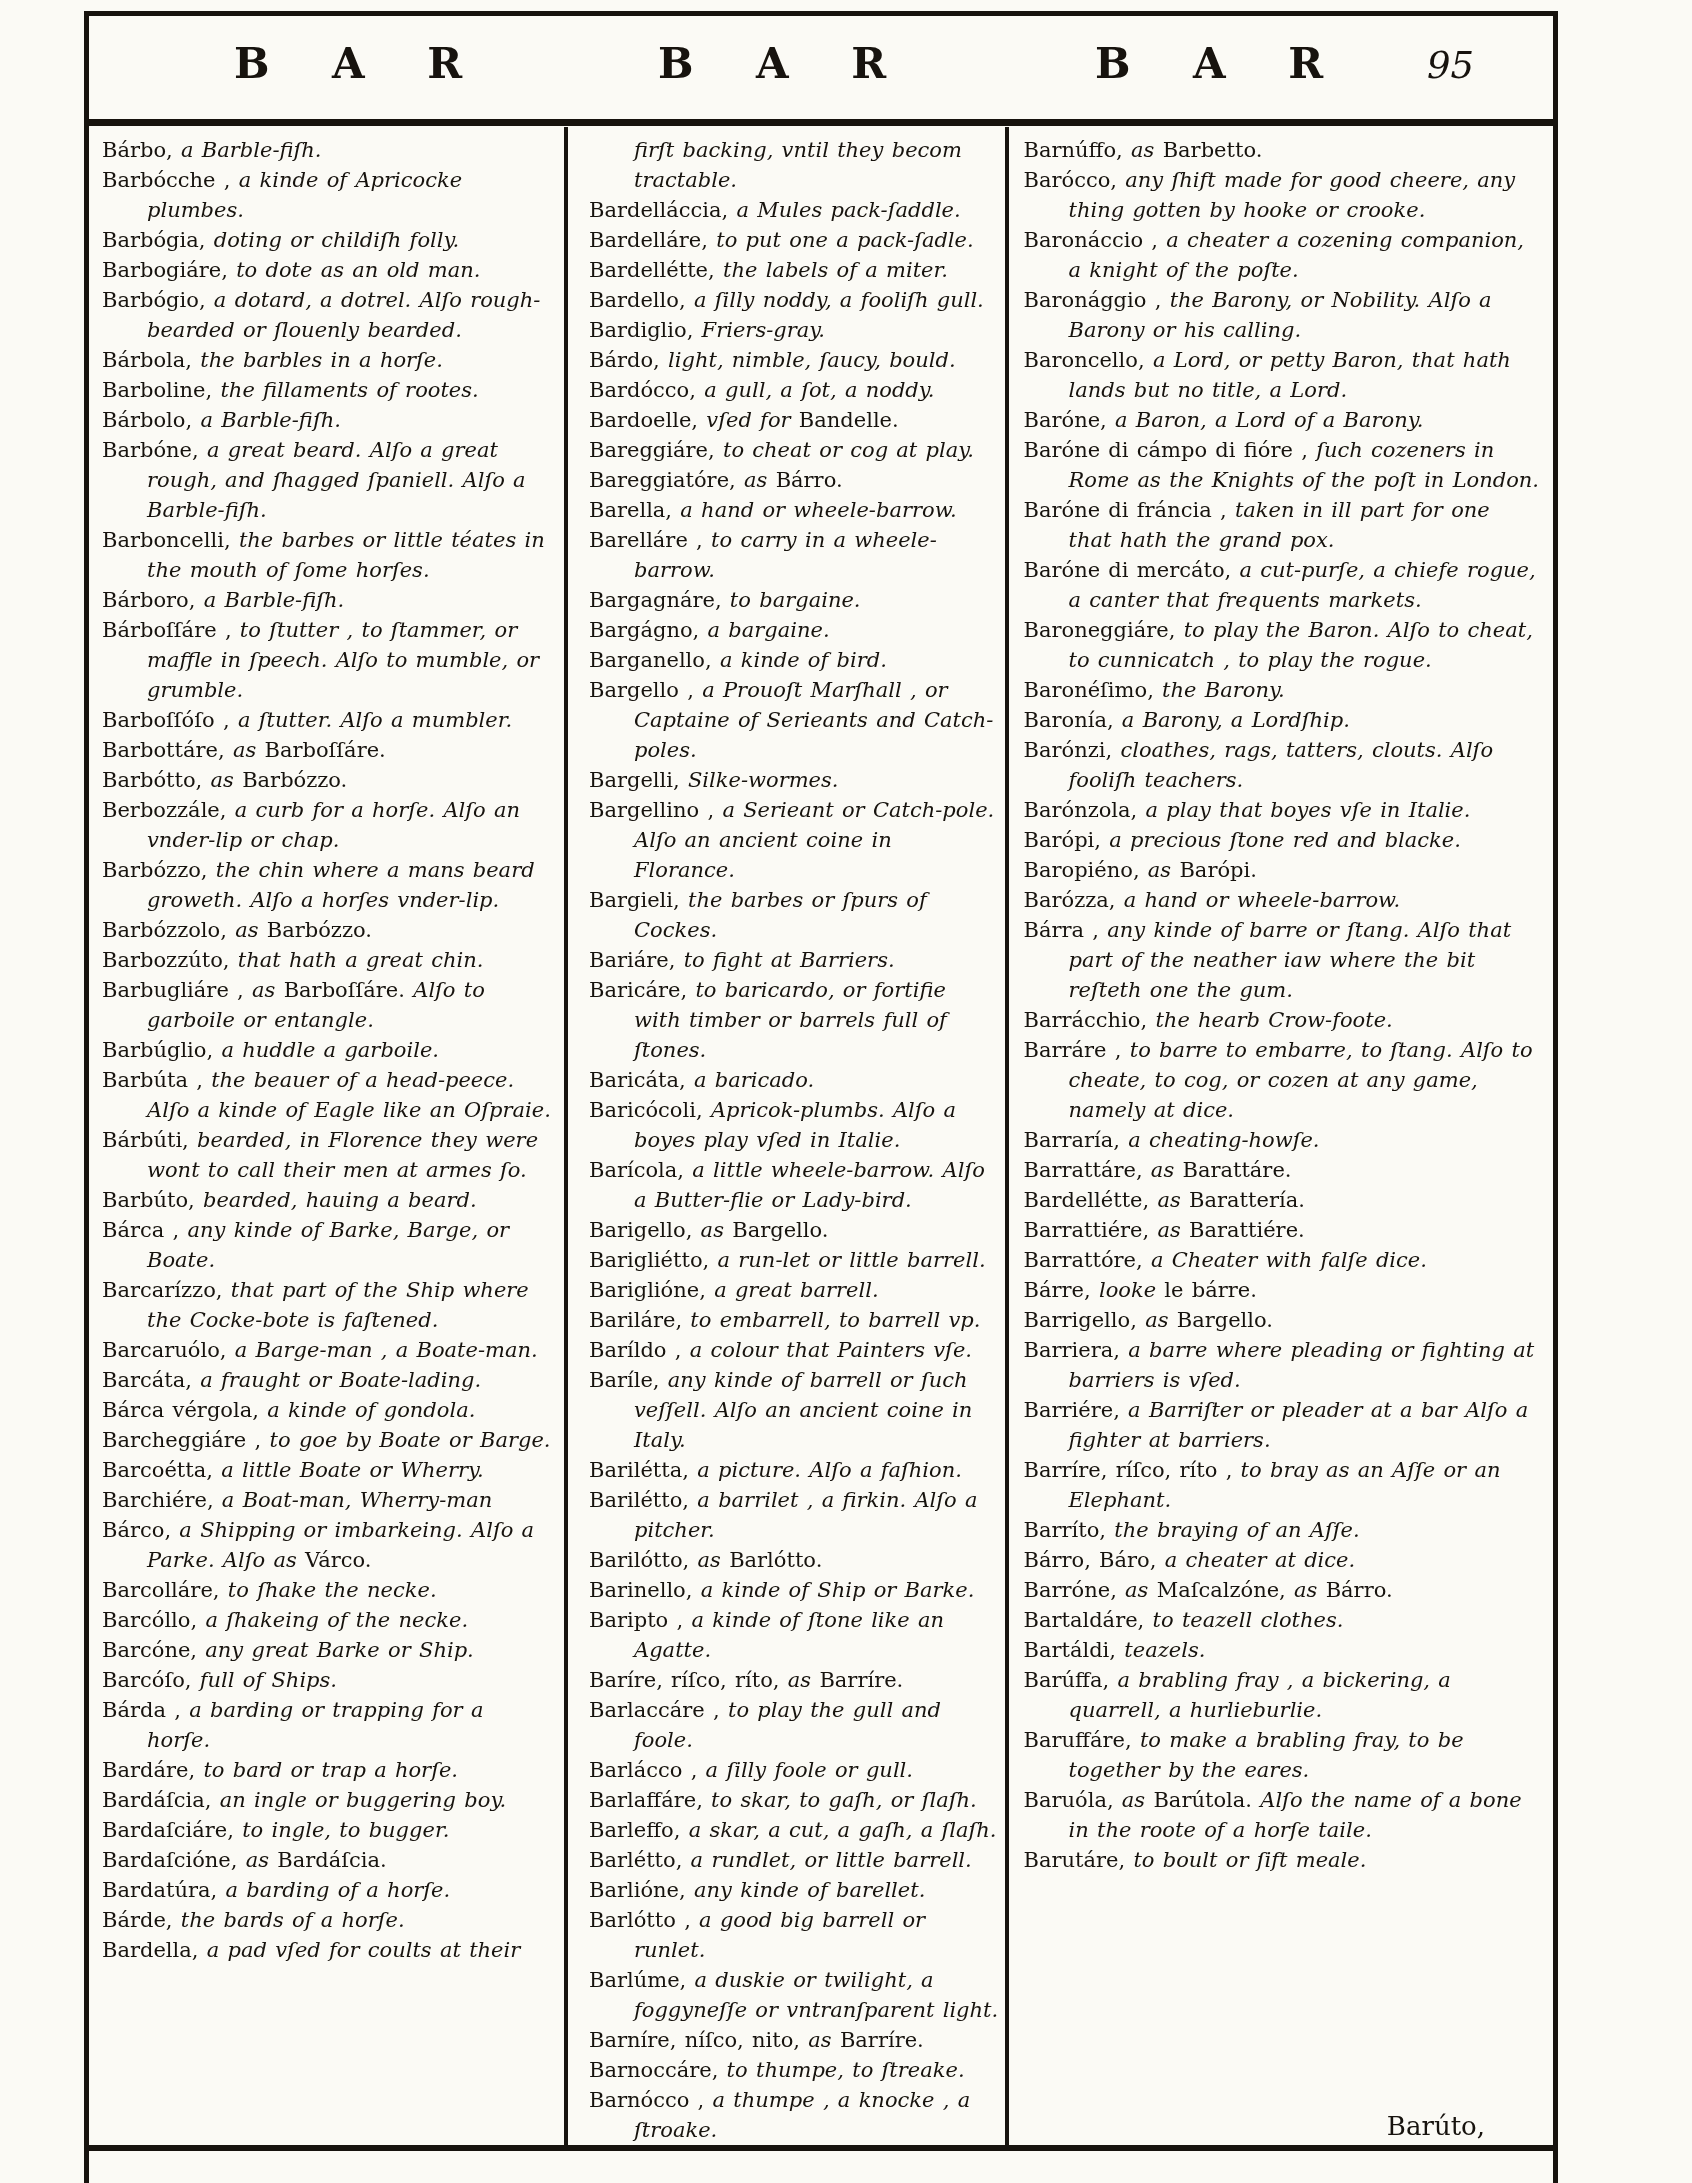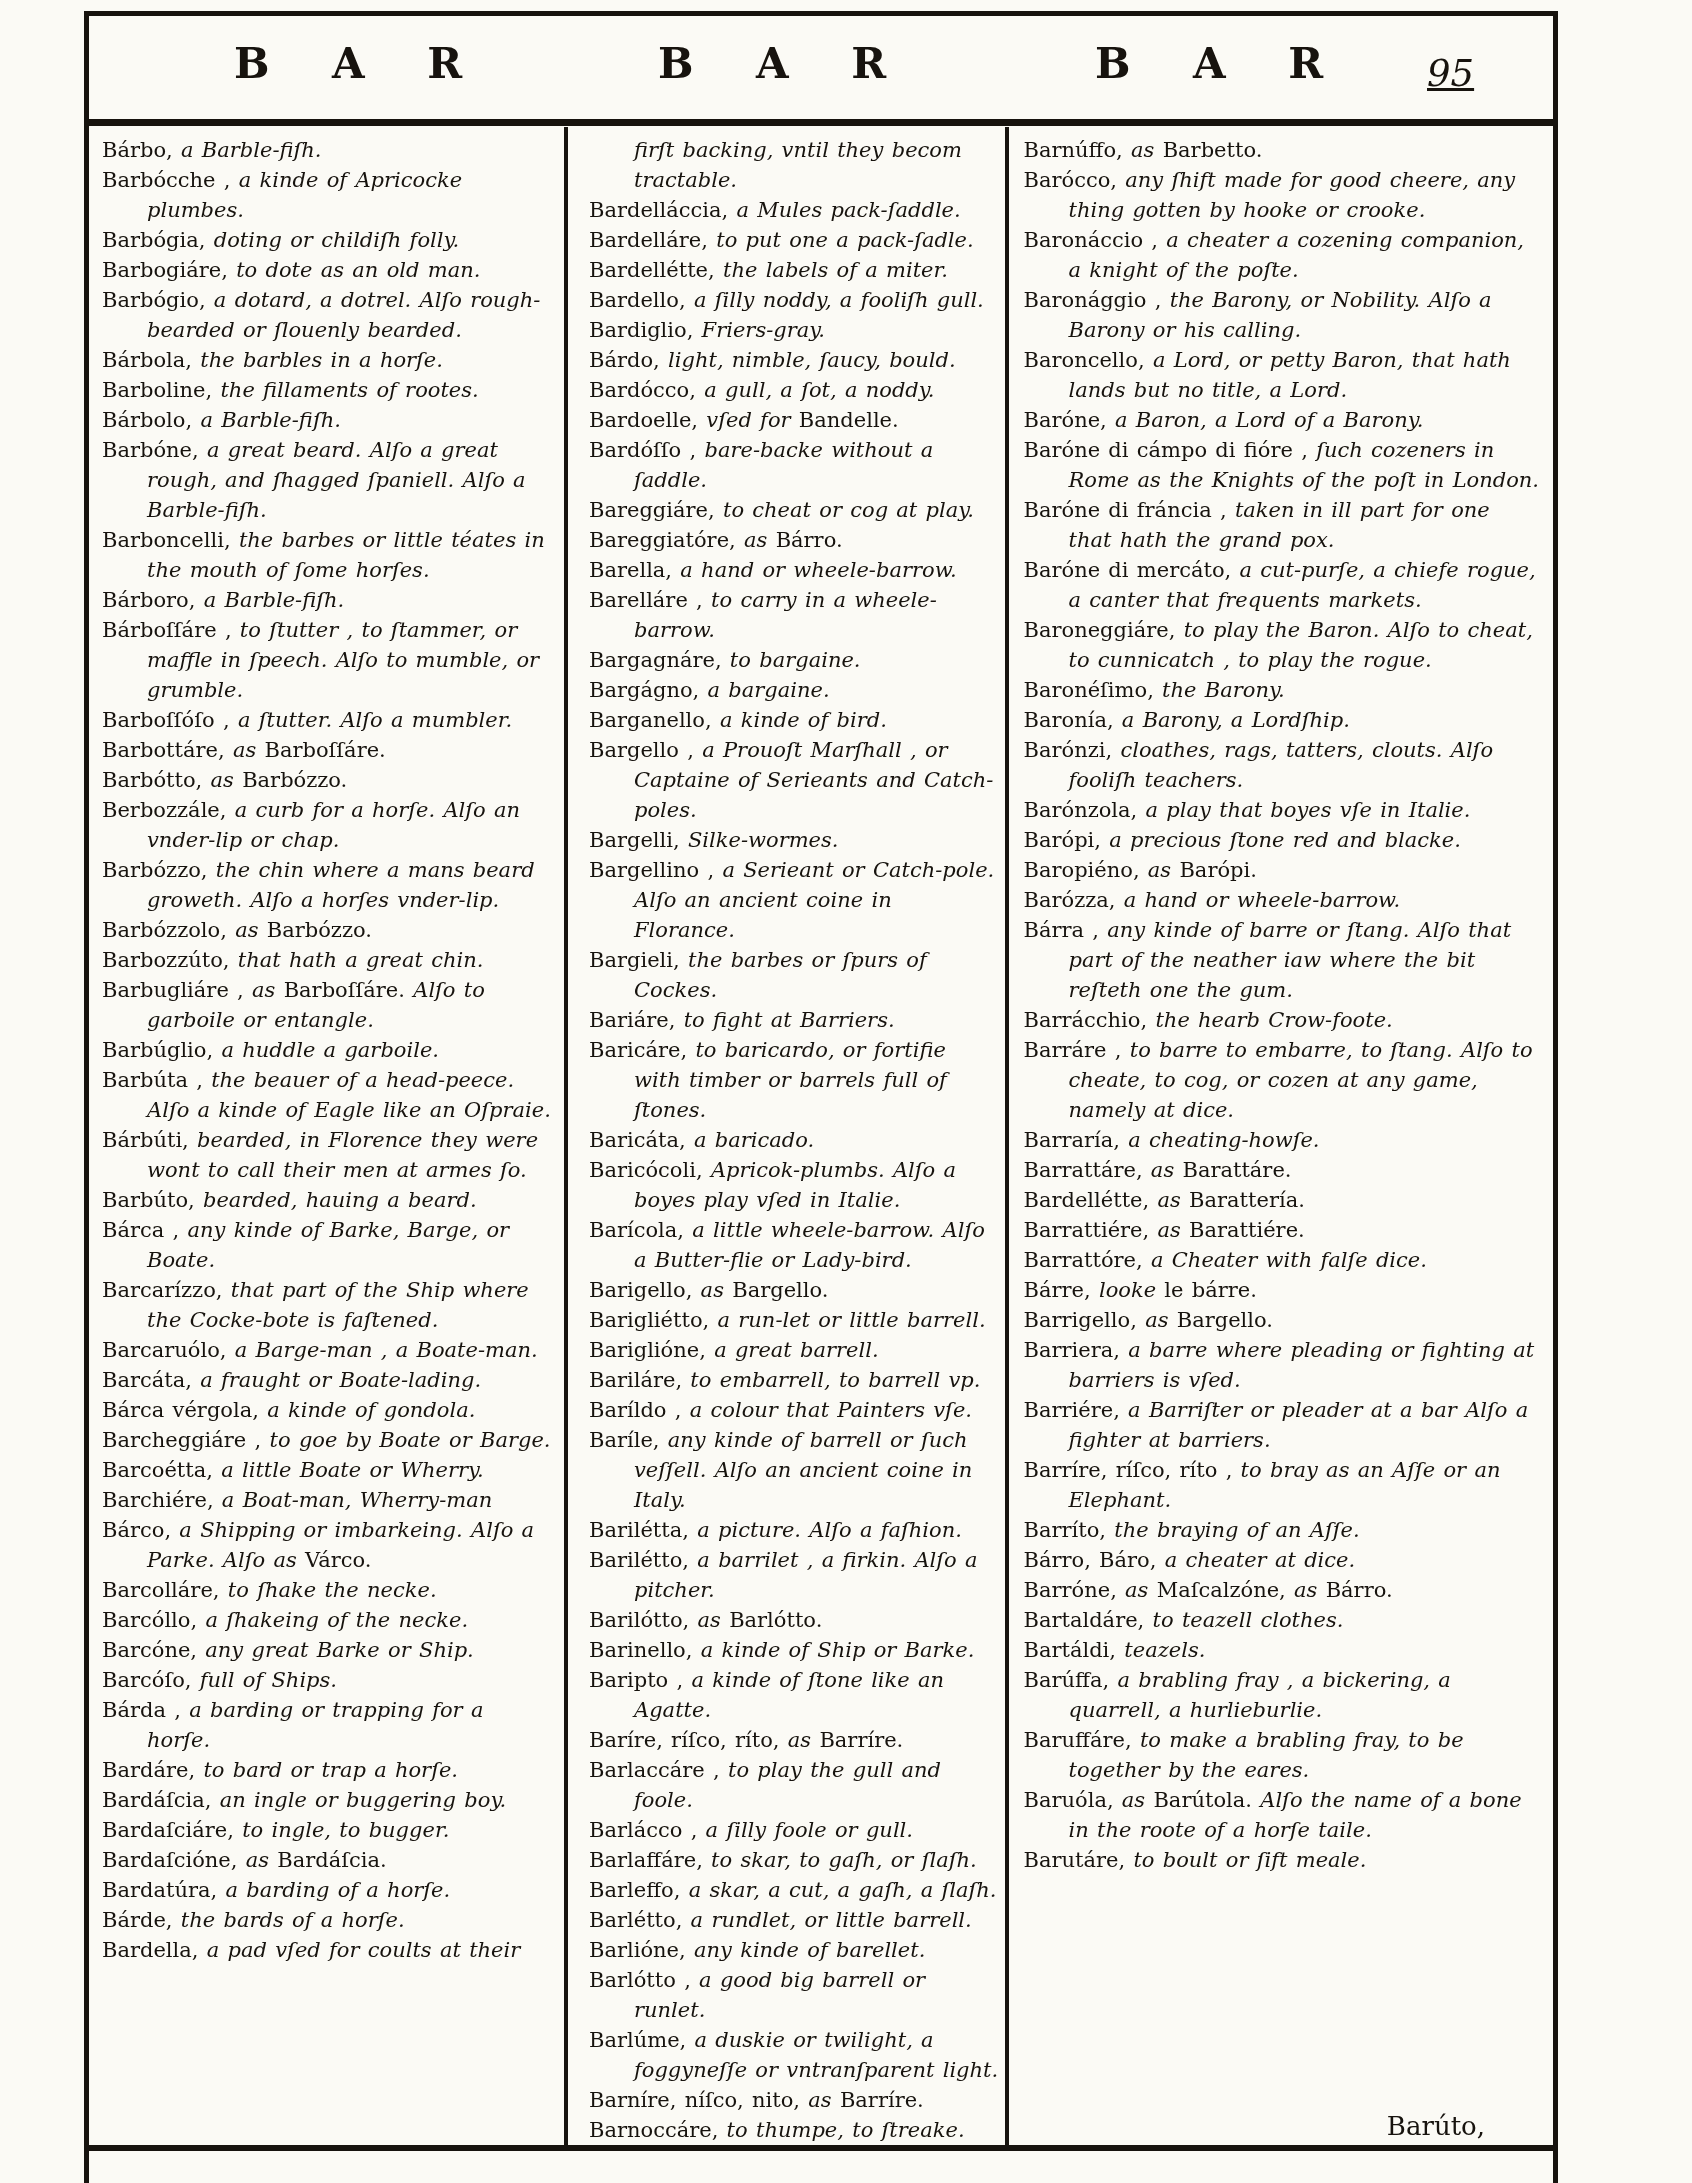--- a/index.html
+++ b/index.html
@@ -21,21 +21,21 @@
   
   .header{
     position:relative;height:103px;border-bottom:7.3px solid var(--ink);
   }
   .running-title{
     position:absolute;top:22.6px;transform:translateX(-50%);
     font-size:42px;font-weight:bold;letter-spacing:24px;white-space:nowrap;
   }
   .rt1{left:271px;} .rt2{left:695px;} .rt3{left:1132px;}
   .page-number{
-    position:absolute;top:36px;left:1338px;font-size:37px;font-style:italic;text-decoration:underline;
+    position:absolute;top:28px;left:1338px;font-size:37px;font-style:italic;
   }
   
   .cols{
     position:absolute;top:111px;left:0;right:0;bottom:36px;
     display:flex;border-bottom:6.5px solid var(--ink);box-sizing:border-box;
     overflow:hidden;
     justify-content:center;
   }
   .col{
     box-sizing:border-box;overflow:hidden;padding-top:8px;position:relative;
@@ -118,21 +118,20 @@
     <section class="col col2">
         <p class="entry cont"><span class="gl">firſt backing, vntil they becom tractable.</span></p>
         <p class="entry"><span class="hw">Bardelláccia,</span><span class="gl"> a Mules pack-ſaddle.</span></p>
         <p class="entry"><span class="hw">Bardelláre,</span><span class="gl"> to put one a pack-ſadle.</span></p>
         <p class="entry"><span class="hw">Bardellétte,</span><span class="gl"> the labels of a miter.</span></p>
         <p class="entry"><span class="hw">Bardello,</span><span class="gl"> a ſilly noddy, a fooliſh gull.</span></p>
         <p class="entry"><span class="hw">Bardiglio,</span><span class="gl"> Friers-gray.</span></p>
         <p class="entry"><span class="hw">Bárdo,</span><span class="gl"> light, nimble, ſaucy, bould.</span></p>
         <p class="entry"><span class="hw">Bardócco,</span><span class="gl"> a gull, a ſot, a noddy.</span></p>
         <p class="entry"><span class="hw">Bardoelle,</span><span class="gl"> vſed for </span><span class="ref">Bandelle.</span></p>
-        <p class="entry"><span class="hw">Bardóſſo ,</span><span class="gl"> bare-backe without a ſaddle.</span></p>
         <p class="entry"><span class="hw">Bareggiáre,</span><span class="gl"> to cheat or cog at play.</span></p>
         <p class="entry"><span class="hw">Bareggiatóre,</span><span class="gl"> as </span><span class="ref">Bárro.</span></p>
         <p class="entry"><span class="hw">Barella,</span><span class="gl"> a hand or wheele-barrow.</span></p>
         <p class="entry"><span class="hw">Barelláre ,</span><span class="gl"> to carry in a wheele-barrow.</span></p>
         <p class="entry"><span class="hw">Bargagnáre,</span><span class="gl"> to bargaine.</span></p>
         <p class="entry"><span class="hw">Bargágno,</span><span class="gl"> a bargaine.</span></p>
         <p class="entry"><span class="hw">Barganello,</span><span class="gl"> a kinde of bird.</span></p>
         <p class="entry"><span class="hw">Bargello ,</span><span class="gl"> a Prouoſt Marſhall , or Captaine of Serieants and Catch-poles.</span></p>
         <p class="entry"><span class="hw">Bargelli,</span><span class="gl"> Silke-wormes.</span></p>
         <p class="entry"><span class="hw">Bargellino ,</span><span class="gl"> a Serieant or Catch-pole. Alſo an ancient coine in Florance.</span></p>

